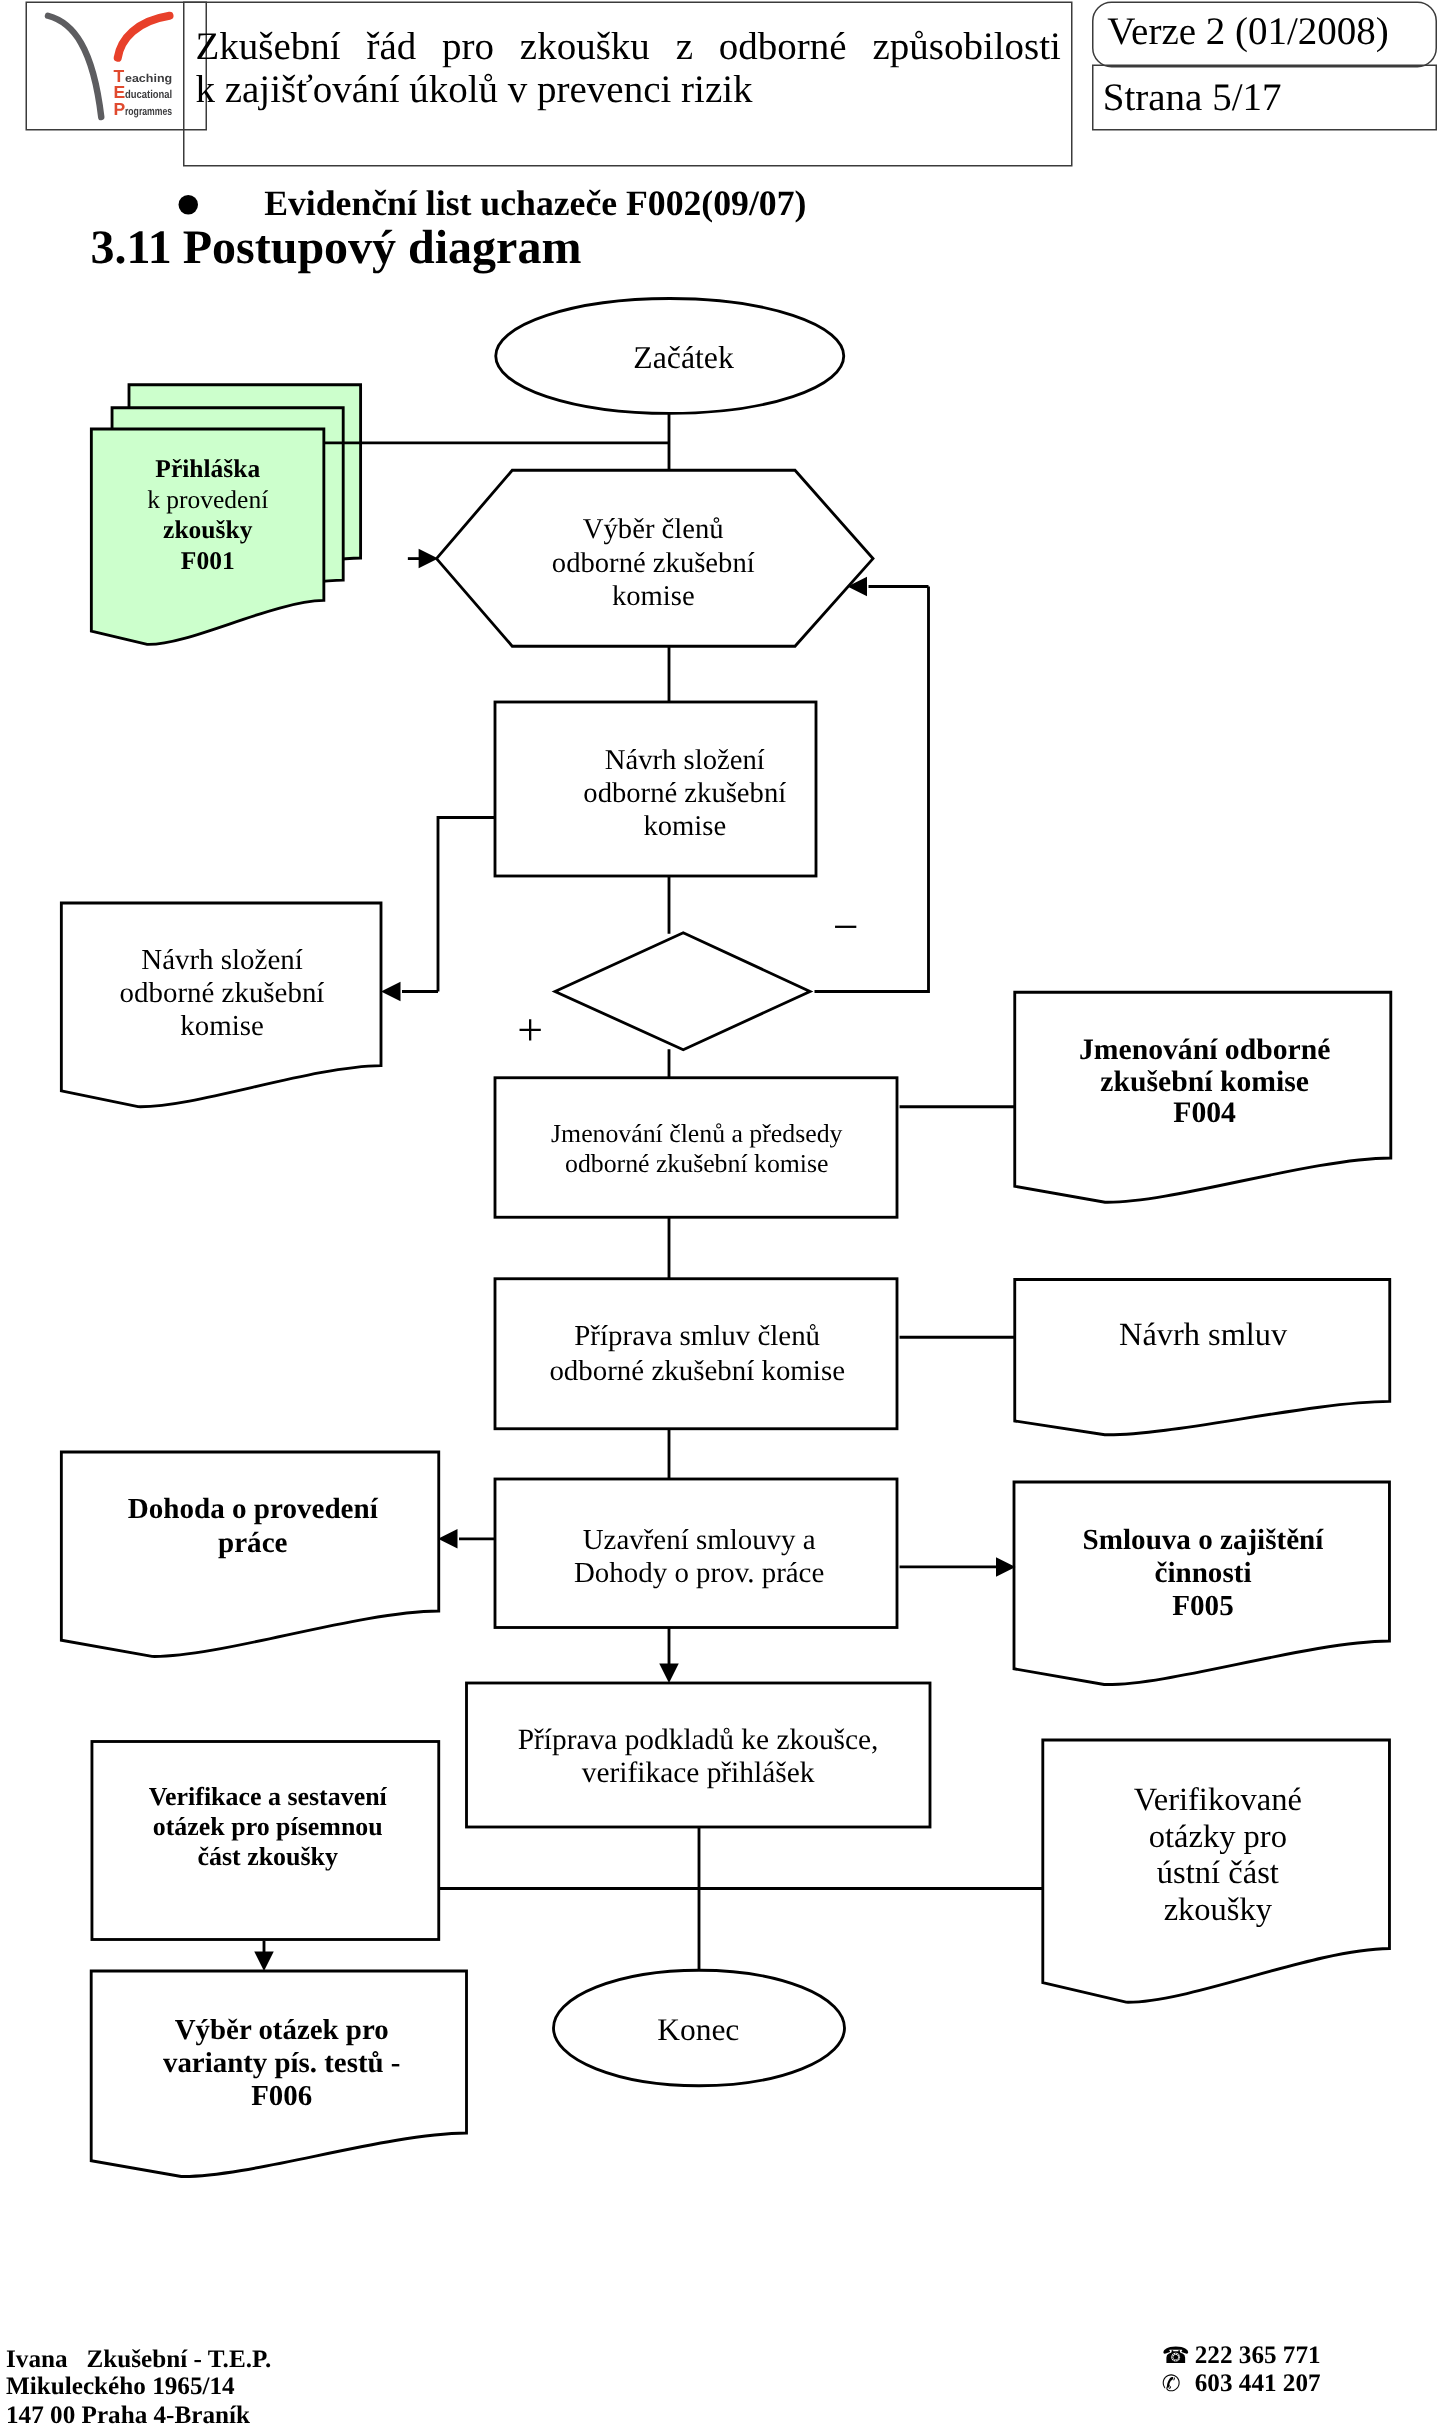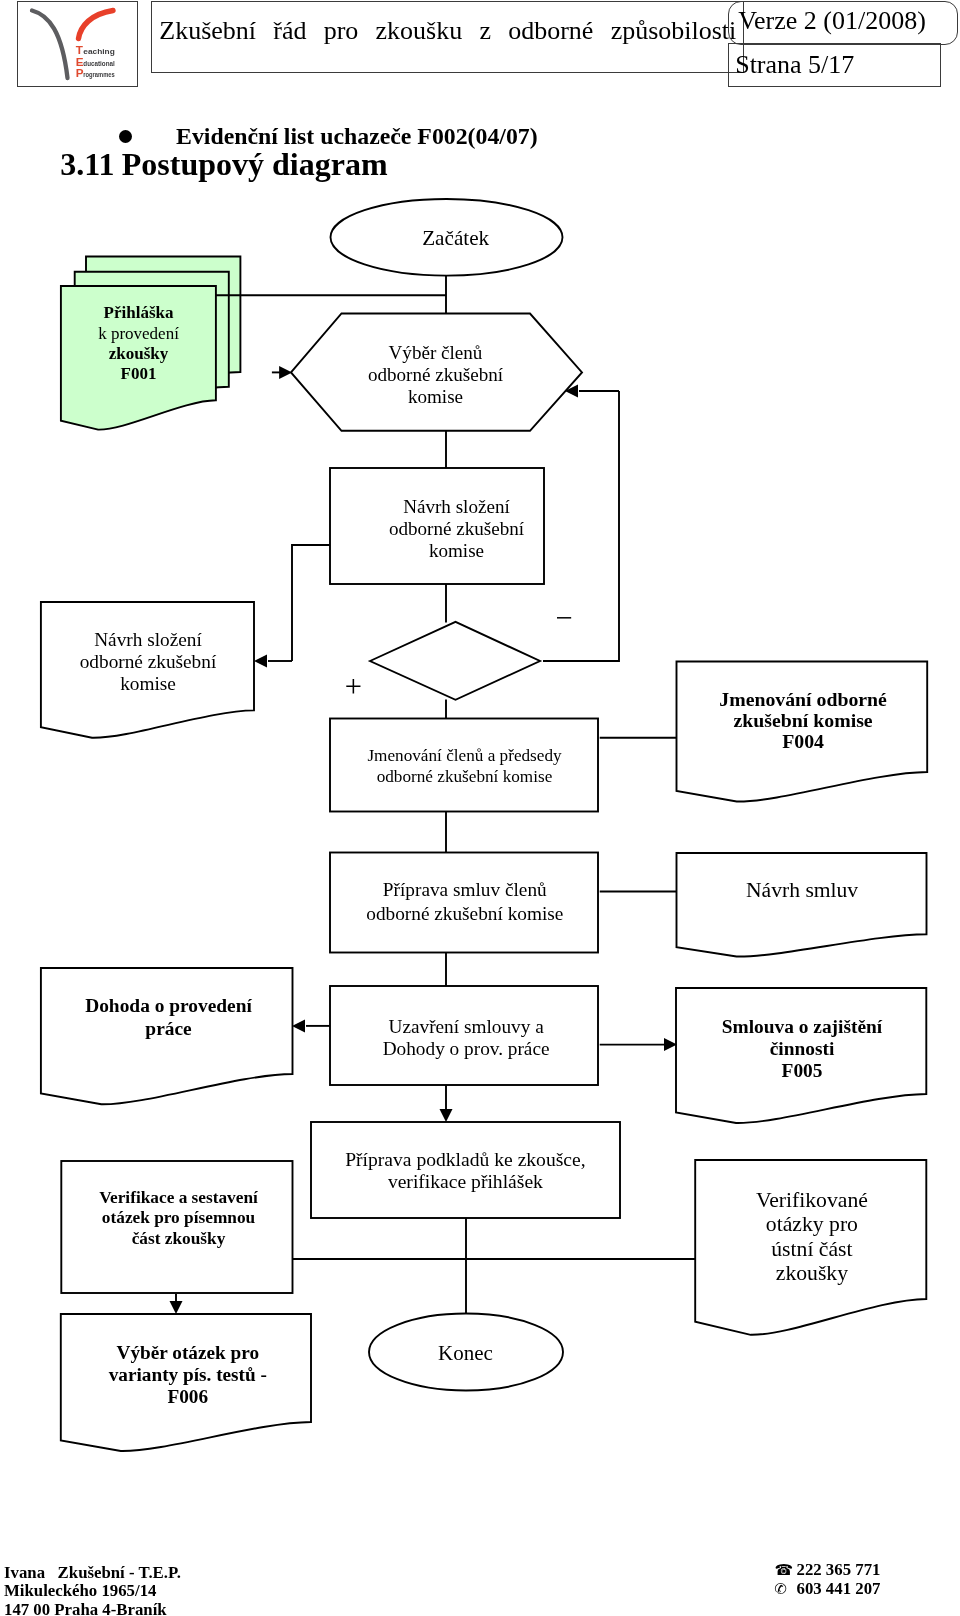--- a/index.html
+++ b/index.html
@@ -5,23 +5,23 @@
 <style>
   html,body{margin:0;padding:0;background:#ffffff;}
   body{width:960px;height:1616px;position:relative;
        font-family:"Liberation Serif",serif;color:#000000;}
   #page{position:absolute;left:0;top:0;width:960px;height:1616px;overflow:hidden;background:#fff;}
 
   
   #hdr{position:absolute;left:17px;top:1px;width:941px;height:86px;}
   #hdr .cell{position:absolute;box-sizing:border-box;border:1.5px solid #3b3b3b;}
   #hdr-logo{left:0;top:0;width:121px;height:86px;}
-  #hdr-title{left:134px;top:0;width:593px;height:72px;}
+  #hdr-title{left:105px;top:0;width:593px;height:110px;}
   #hdr-ver{left:711px;top:0;width:230px;height:43.5px;border-radius:13px;}
-  #hdr-page{left:711px;top:42px;width:213px;height:44px;}
+  #hdr-page{left:711px;top:42px;width:230px;height:44px;}
   .h-line{position:absolute;font-size:26px;line-height:29.4px;white-space:nowrap;}
   #t1{left:7.3px;top:13.6px;width:577px;white-space:normal;}
   #t1 > span{display:block;text-align:justify;text-align-last:justify;}
   #t2{left:7.3px;top:43px;}
   #v1{left:9.2px;top:3.6px;}
   #p1{left:6.2px;top:6.4px;}
   .lg-l{font-family:"Liberation Sans",sans-serif;font-size:11.7px;font-weight:bold;fill:#e04a2f;}
   .lg-w{font-family:"Liberation Sans",sans-serif;font-size:7.6px;font-weight:bold;fill:#3d3d3f;}
 
   
@@ -56,31 +56,32 @@
         <text x="57.7" y="74.7" class="lg-l">P</text>
         <text x="65.3" y="52.4" class="lg-w" textLength="31.5" lengthAdjust="spacingAndGlyphs">eaching</text>
         <text x="65.3" y="63.6" class="lg-w" textLength="31.5" lengthAdjust="spacingAndGlyphs">ducational</text>
         <text x="65.3" y="74.7" class="lg-w" textLength="31.5" lengthAdjust="spacingAndGlyphs">rogrammes</text>
       </svg>
     </div>
     <div class="cell" id="hdr-title">
       <div class="h-line" id="t1">
           <span>Zkušební řád pro zkoušku z odborné způsobilosti</span>
         </div>
+      <div class="h-line" id="t2">k zajišťování úkolů v prevenci rizik</div>
     </div>
     <div class="cell" id="hdr-ver">
       <div class="h-line" id="v1">Verze 2 (01/2008)</div>
     </div>
     <div class="cell" id="hdr-page">
       <div class="h-line" id="p1">Strana 5/17</div>
     </div>
   </div>
 
   <div class="bullet-dot"></div>
-  <div class="bullet-text">Evidenční list uchazeče F002(04/07)</div>
+  <div class="bullet-text">Evidenční list uchazeče F002(09/07)</div>
   <div id="sec-num">3.11</div>
   <div id="sec-title">Postupový diagram</div>
 
   <svg id="diagram" width="960" height="1616">
     <ellipse cx="446.5" cy="237.3" rx="116" ry="38.3" fill="#fff" stroke="#000" stroke-width="1.9"></ellipse>
     <path d="M 86.0 256.5 L 240.4 256.5 L 240.4 372.0 C 206.4 372.5 150.8 385.8 123.1 385.0 L 86.0 380.5 Z" fill="#ccffcc" stroke="#000" stroke-width="1.9"></path>
     <path d="M 74.7 271.8 L 228.8 271.8 L 228.8 386.8 C 194.9 387.3 139.4 400.6 111.7 399.8 L 74.7 395.3 Z" fill="#ccffcc" stroke="#000" stroke-width="1.9"></path>
     <path d="M 60.9 286.0 L 215.9 286.0 L 215.9 400.3 C 181.8 400.8 126.0 430.4 98.1 429.6 L 60.9 420.7 Z" fill="#ccffcc" stroke="#000" stroke-width="1.9"></path>
     <path d="M 291 372.4 L 341.5 313.5 L 530 313.5 L 582 372.4 L 530 430.8 L 341.5 430.8 Z" fill="#fff" stroke="#000" stroke-width="1.9"></path>
     <rect x="330" y="468" width="214" height="116" fill="#fff" stroke="#000" stroke-width="1.9"></rect>

